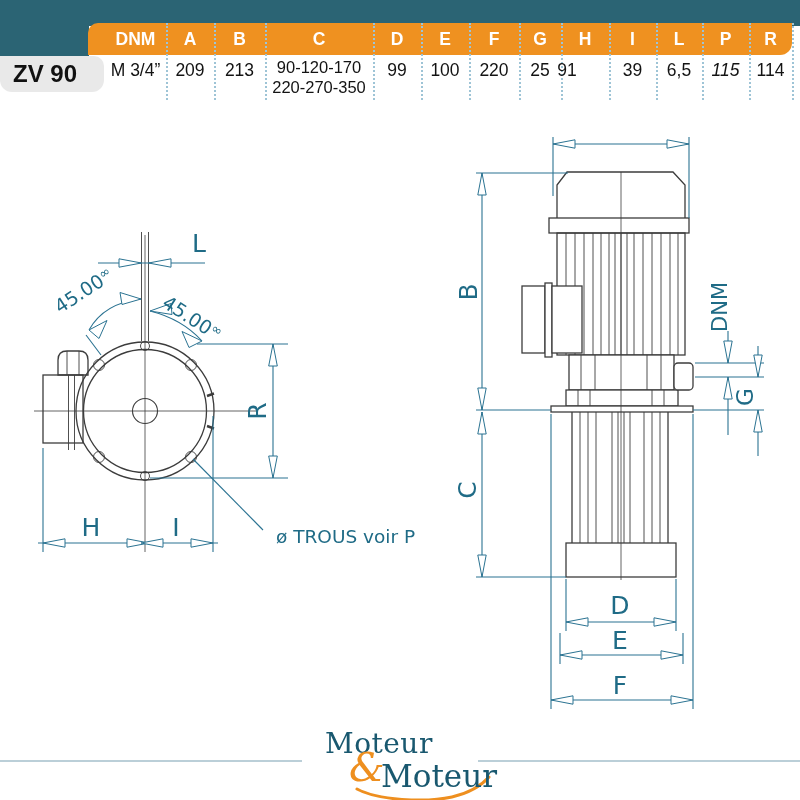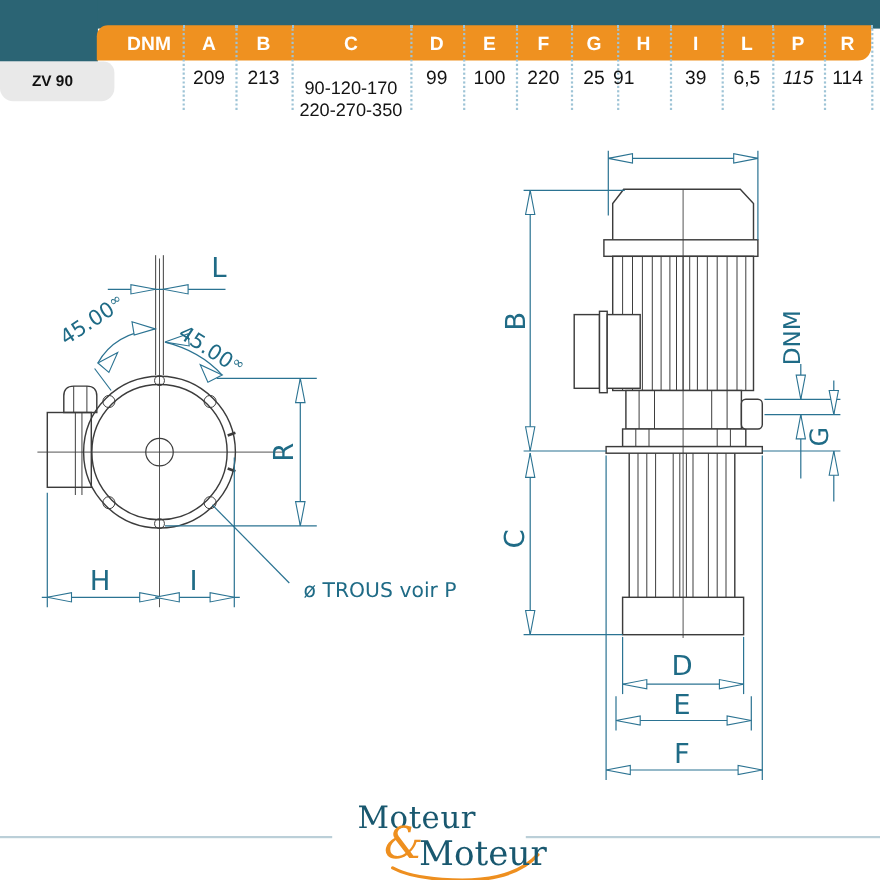--- a/index.html
+++ b/index.html
@@ -8,25 +8,25 @@
   .abs{position:absolute;}
   
   #teal-bar{left:0;top:0;width:800px;height:26px;background:#2B6474;}
   #teal-block{left:0;top:0;width:89px;height:56px;background:#2B6474;}
   #orange-header{left:88px;top:23px;width:704px;height:32px;background:#EF9120;
                  border-radius:10px 0 12px 0;}
   .hcell{top:23px;height:32px;line-height:33px;text-align:center;color:#fff;
          font-size:17.5px;font-weight:bold;z-index:3;}
   .vcell{top:55px;height:44px;text-align:center;color:#131313;font-size:17.5px;
          padding-top:5px;box-sizing:border-box;z-index:3;}
-  .vcell.two{font-size:16.5px;line-height:19.5px;padding-top:16px;}
+  .vcell.two{font-size:16.5px;line-height:19.5px;padding-top:3px;}
   .dot{top:23px;height:77px;width:0;border-left:2px dotted #9EC4D6;z-index:2;}
   #model-pill{left:0;top:56px;width:104px;height:36px;background:#E9E9E9;
               border-radius:0 10px 12px 12px;z-index:3;}
-  #model-label{margin-left:29px;line-height:35px;font-size:14px;font-weight:bold;color:#111;}
+  #model-label{margin-left:13px;line-height:35px;font-size:24px;font-weight:bold;color:#111;}
   
   .rule{top:760px;height:0;border-top:2px solid #BBCFD8;z-index:1;}
   #logo-pompe{left:325px;top:727px;font-family:"DejaVu Serif",serif;font-size:28px;
               color:#19586F;z-index:4;letter-spacing:.5px;}
   #logo-amp{left:349px;top:744px;font-family:"DejaVu Serif",serif;font-style:italic;
             font-size:40px;color:#EE8F1F;z-index:5;}
   #logo-moteur{left:381px;top:758px;font-family:"DejaVu Serif",serif;font-size:31px;
                color:#19586F;z-index:4;}
   
   #drawing{left:0;top:0;width:800px;height:800px;z-index:1;}
@@ -58,20 +58,21 @@
   <div class="abs hcell" style="left:561px;width:48px;">H</div>
   <div class="abs hcell" style="left:609px;width:47px;">I</div>
   <div class="abs hcell" style="left:656px;width:46px;">L</div>
   <div class="abs hcell" style="left:702px;width:47px;">P</div>
   <div class="abs hcell" style="left:749px;width:43px;">R</div>
 
   <div class="abs" id="model-pill">
     <div id="model-label">ZV 90</div>
   </div>
 
+  <div class="abs vcell" style="left:105px;width:61px;">M 3/4”</div>
   <div class="abs vcell" style="left:166px;width:48px;">209</div>
   <div class="abs vcell" style="left:214px;width:51px;">213</div>
   <div class="abs vcell two" style="left:265px;width:108px;">
     <div>90-120-170</div>
     <div>220-270-350</div>
   </div>
   <div class="abs vcell" style="left:373px;width:48px;">99</div>
   <div class="abs vcell" style="left:421px;width:48px;">100</div>
   <div class="abs vcell" style="left:469px;width:50px;">220</div>
   <div class="abs vcell" style="left:519px;width:42px;">25</div>

